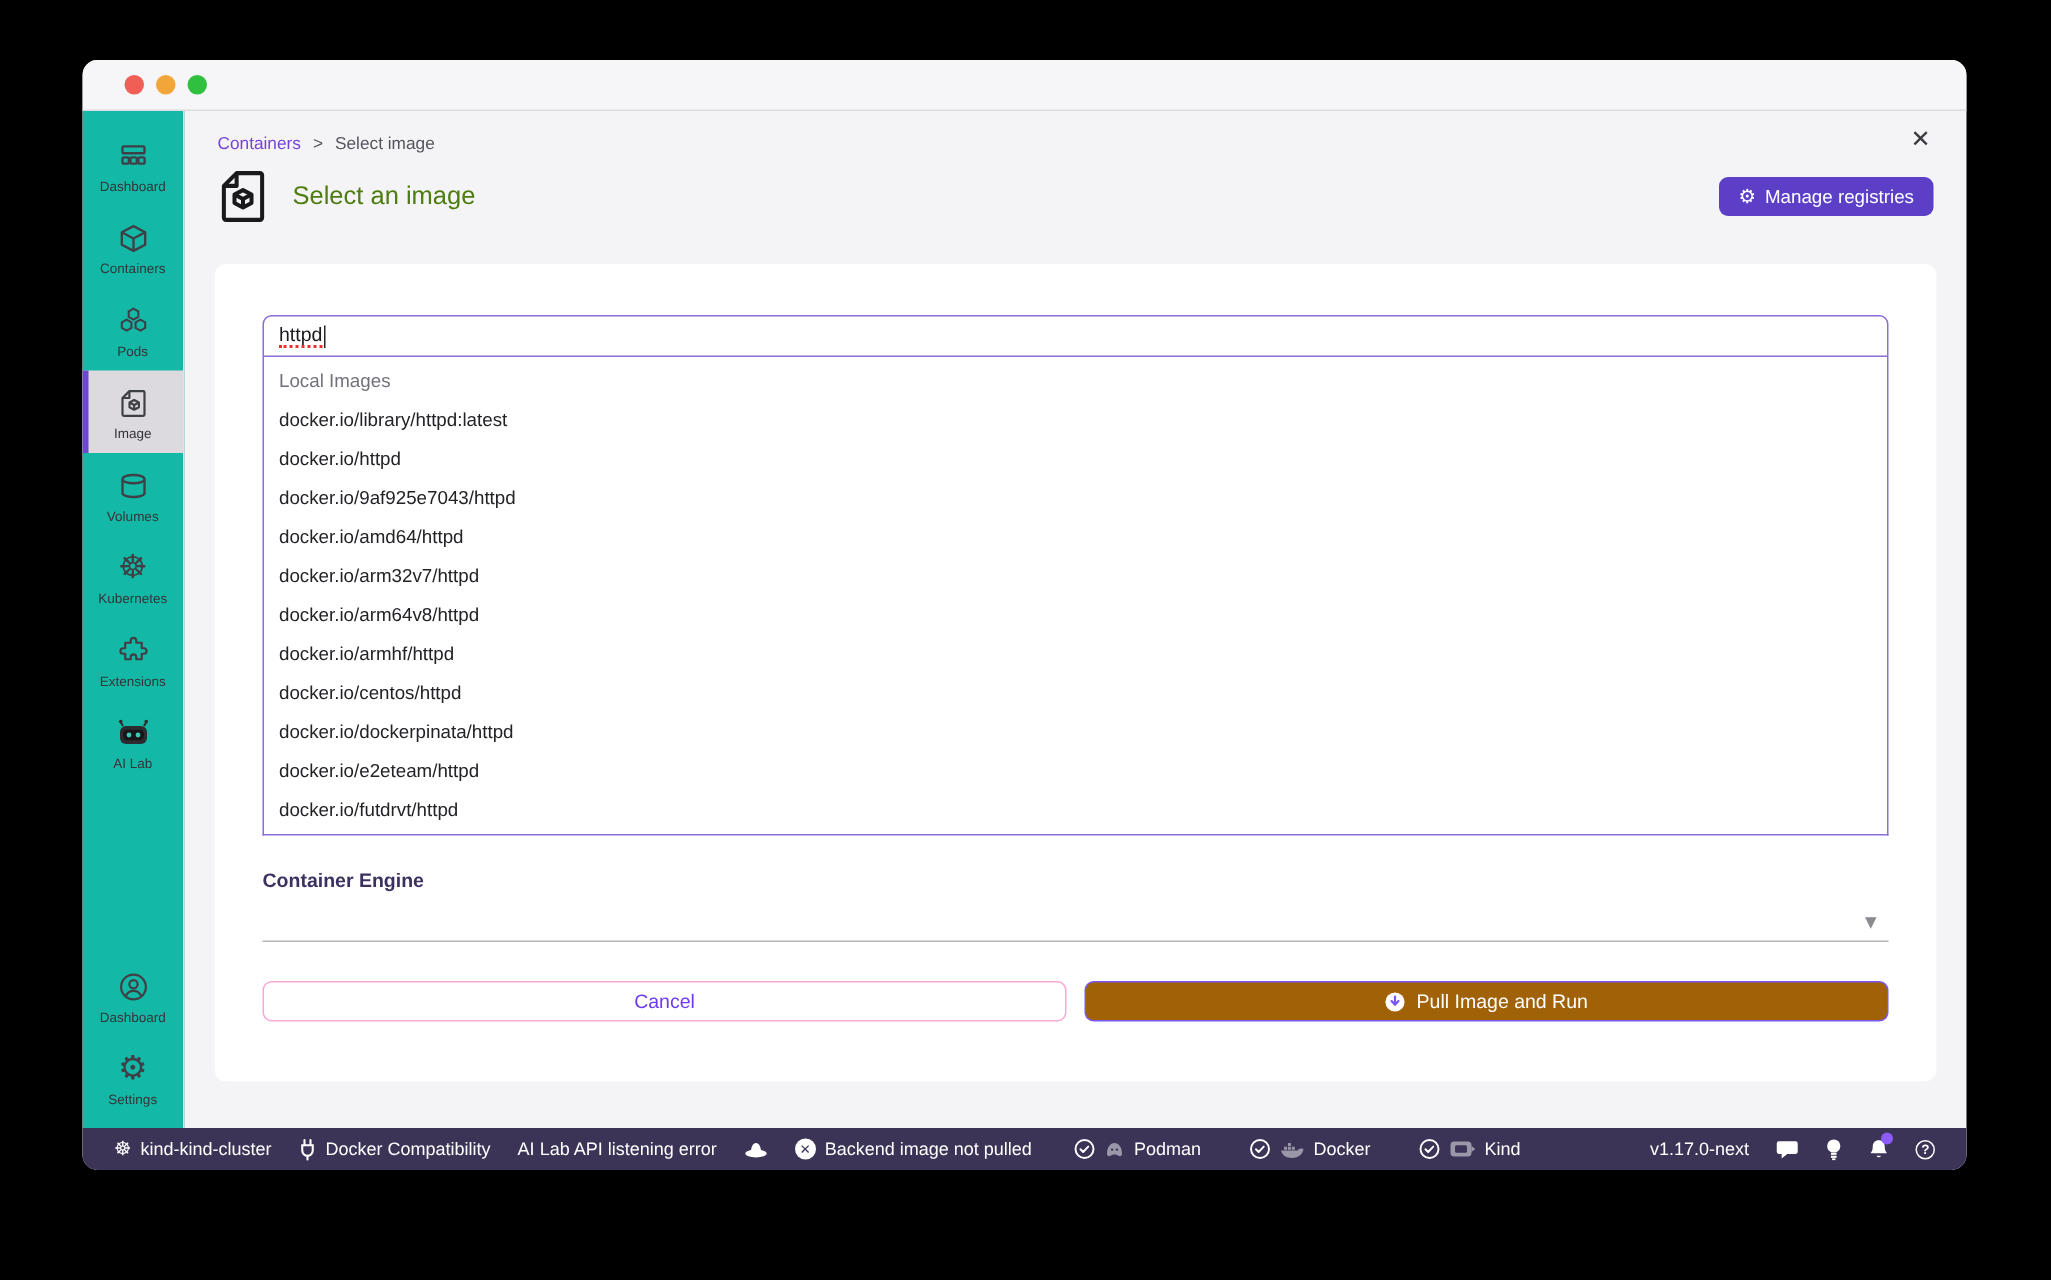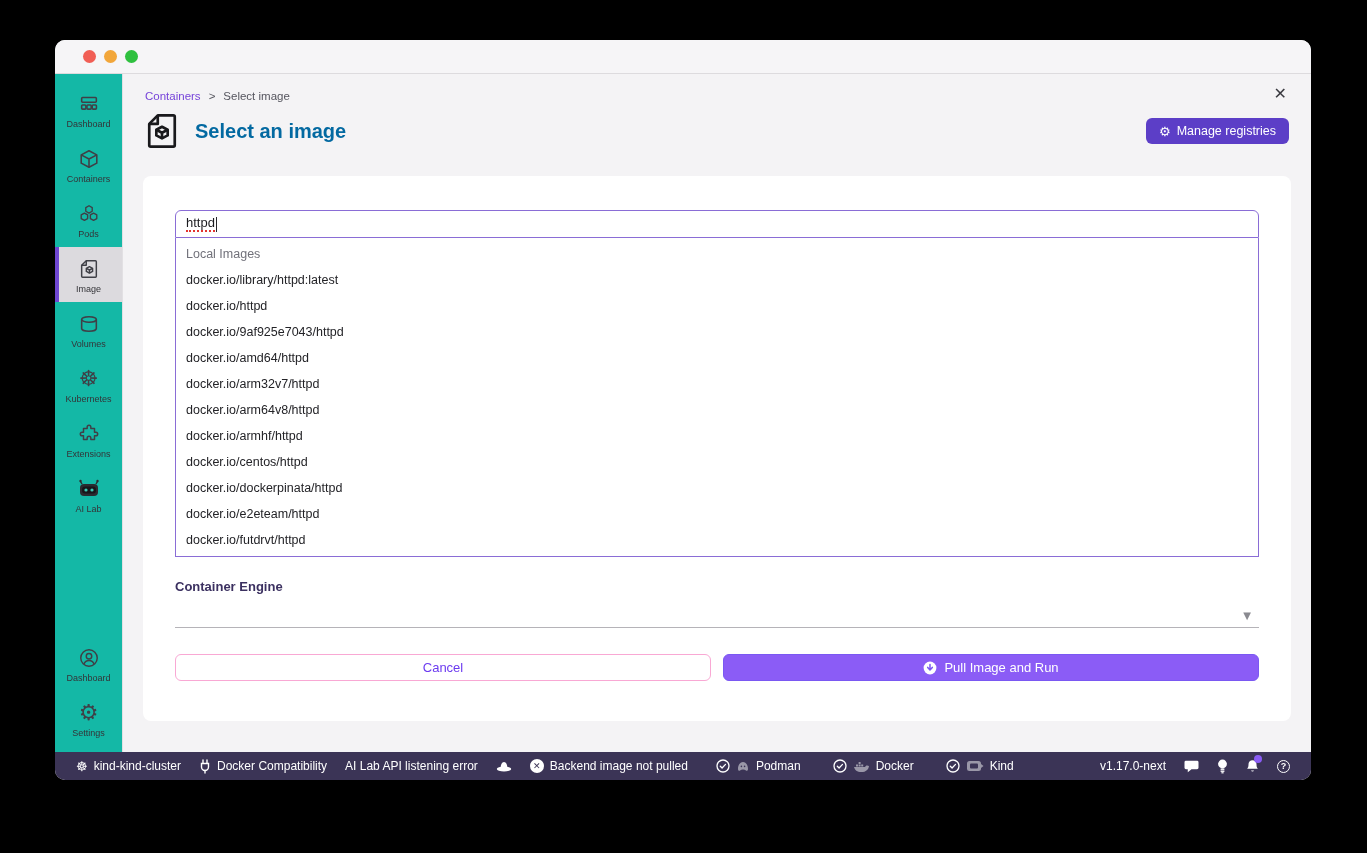--- a/index.html
+++ b/index.html
@@ -27,21 +27,21 @@
   .glyph { font-family:"DejaVu Sans",sans-serif; font-size:22px; line-height:1; color:#3f3f46; }
 
   
   .main { flex:1 1 auto; display:flex; flex-direction:column; min-width:0; position:relative; }
   .page-head { padding:16px 22px 0 22px; }
   .breadcrumb { font-size:11.5px; color:#55555e; display:flex; align-items:center; gap:8px; }
   .breadcrumb .crumb-link { color:#7643d9; cursor:pointer; }
   .close-x { position:absolute; right:24px; top:12px; font-size:16px; color:#3a3a40; cursor:pointer; line-height:1; }
   .title-row { display:flex; align-items:center; margin-top:10px; }
   .title-ico { width:34px; height:38px; color:#19191c; margin-right:16px; }
-  .page-title { font-size:20px; font-weight:bold; color:#0369a1; }
+  .page-title { font-size:17px; font-weight:normal; color:#4d7c0f; }
   .manage-btn { margin-left:auto; background:#5c3ec7; color:#fff; font-size:12.5px; border:none; border-radius:6px;
                 padding:6px 13px; display:flex; align-items:center; gap:6px; cursor:pointer; font-family:inherit; }
   .manage-btn .gear { font-family:"DejaVu Sans",sans-serif; font-size:13px; line-height:1; }
 
   
   .card { background:#fff; border-radius:8px; margin:26px 20px 0 20px; padding:34px 32px 0 32px; height:545px; position:relative; }
   .search-box { height:28px; border:1px solid #8a6dd6; border-radius:6px 6px 0 0; display:flex; align-items:center; padding:0 10px; font-size:13px; color:#1b1b1f; background:#fff; }
   .search-text { border-bottom:2px dotted #e3342f; line-height:1.1; }
   .caret { display:inline-block; width:1px; height:15px; background:#26262a; vertical-align:middle; margin-left:1px; }
   .listbox { border:1px solid #8a6dd6; border-top:none; height:319px; overflow:hidden; background:#fff; padding-top:3px; }
@@ -228,21 +228,21 @@
 
           <div class="engine-label">Container Engine</div>
           <div class="engine-select">
             <span class="chev">▼</span>
           </div>
 
           <div class="btn-row">
             <button class="btn cancel">
               <span>Cancel</span>
             </button>
-            <button class="btn pull" style="background: #8b5cf6; align-items: center;">
+            <button class="btn pull" style="background: #a16207; align-items: center;">
               <span class="pull-ico">
                 <svg width="14" height="14" viewBox="0 0 14 14">
                     <circle cx="7" cy="7" r="6.4" fill="#fff"></circle>
                     <path d="M7 3.4v5M4.7 6.4L7 8.9l2.3-2.5" stroke="#7a58f2" stroke-width="1.5" fill="none" stroke-linecap="round" stroke-linejoin="round"></path>
                   </svg>
               </span>
               <span>Pull Image and Run</span>
             </button>
           </div>
         </div>

